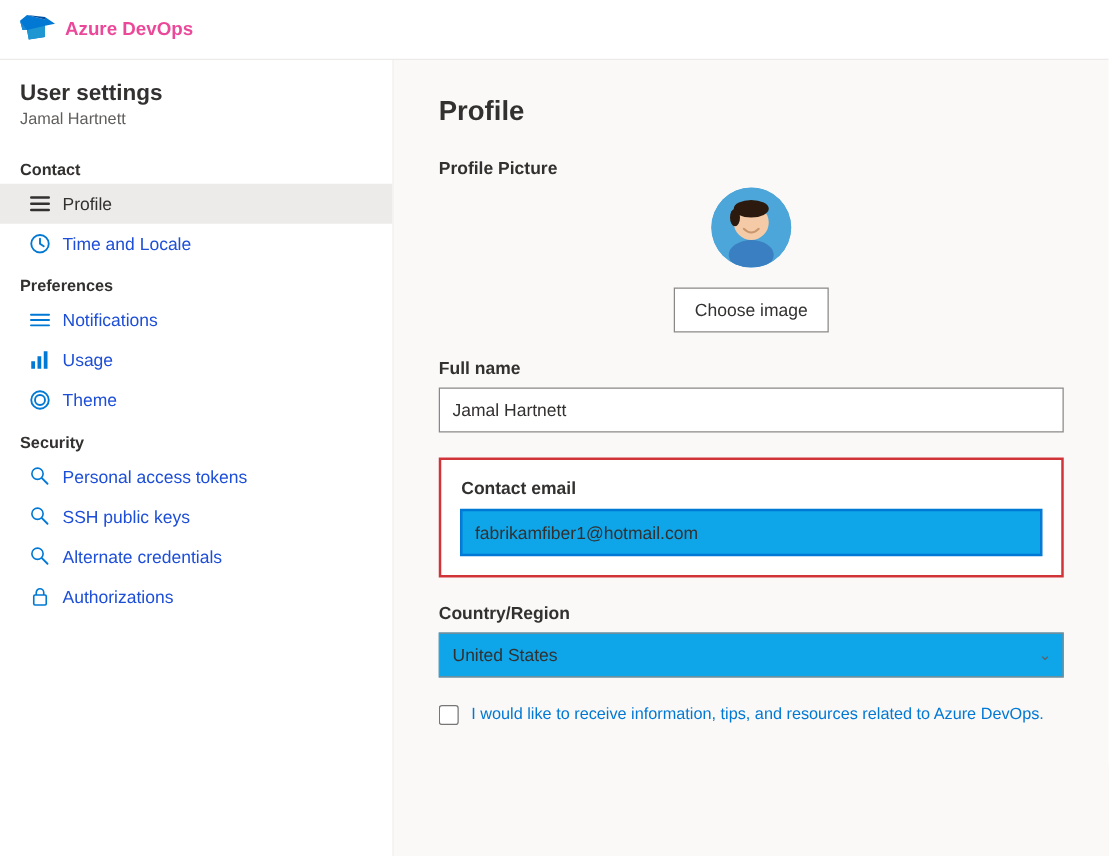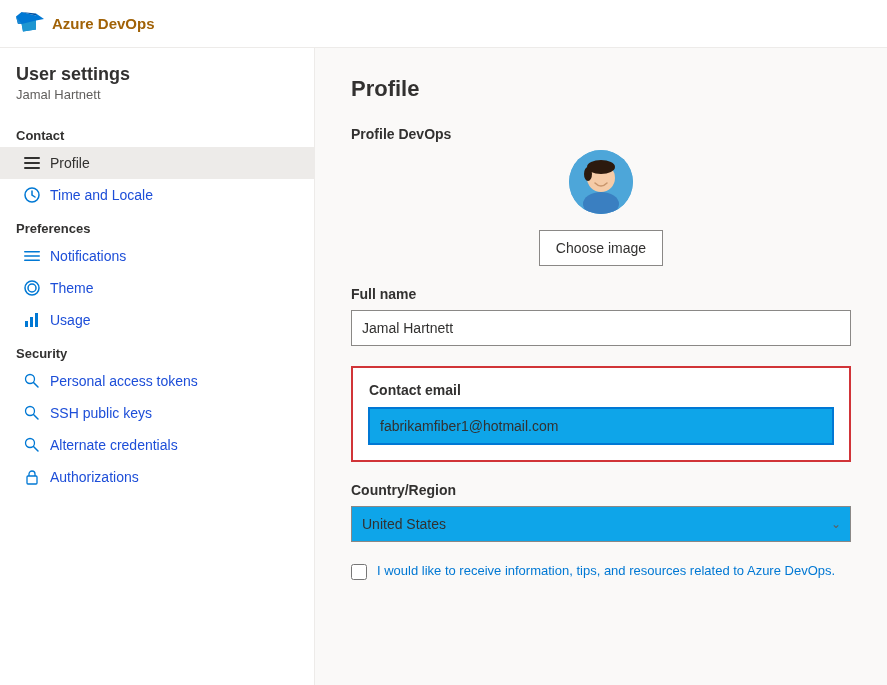--- a/index.html
+++ b/index.html
@@ -27,21 +27,21 @@
       align-items: center;
       gap: 8px;
     }
     .topbar-logo-icon {
       width: 28px;
       height: 28px;
     }
     .topbar-title {
       font-size: 15px;
       font-weight: 600;
-      color: #a16207;
+      color: #ec4899;
     }
 
     
     .layout {
       display: flex;
       height: calc(685px - 48px);
     }
 
     
     .sidebar {
@@ -317,36 +317,36 @@
             <rect y="3" width="16" height="1.5" rx=".75" fill="#0078d4"></rect>
             <rect y="7.25" width="16" height="1.5" rx=".75" fill="#0078d4"></rect>
             <rect y="11.5" width="16" height="1.5" rx=".75" fill="#0078d4"></rect>
           </svg>
       </span>
       <span class="item-text">Notifications</span>
     </div>
     <div class="sidebar-item">
       <span class="sidebar-icon">
         <svg width="16" height="16" viewBox="0 0 16 16" fill="none">
-            <circle cx="8" cy="8" r="4" stroke="#0078d4" stroke-width="1.5"></circle>
-            <circle cx="8" cy="8" r="7" stroke="#0078d4" stroke-width="1.5"></circle>
-          </svg>
-      </span>
-      <span class="item-text">Theme</span>
-    </div>
-    <div class="sidebar-item">
-      <span class="sidebar-icon">
-        <svg width="16" height="16" viewBox="0 0 16 16" fill="none">
             <rect x="1" y="9" width="3" height="6" fill="#0078d4"></rect>
             <rect x="6" y="5" width="3" height="10" fill="#0078d4"></rect>
             <rect x="11" y="1" width="3" height="14" fill="#0078d4"></rect>
           </svg>
       </span>
       <span class="item-text">Usage</span>
     </div>
+    <div class="sidebar-item">
+      <span class="sidebar-icon">
+        <svg width="16" height="16" viewBox="0 0 16 16" fill="none">
+            <circle cx="8" cy="8" r="4" stroke="#0078d4" stroke-width="1.5"></circle>
+            <circle cx="8" cy="8" r="7" stroke="#0078d4" stroke-width="1.5"></circle>
+          </svg>
+      </span>
+      <span class="item-text">Theme</span>
+    </div>
 
     <div class="sidebar-section-label">Security</div>
     <div class="sidebar-item">
       <span class="sidebar-icon">
         <svg width="16" height="16" viewBox="0 0 16 16" fill="none">
             <circle cx="6" cy="6" r="4.5" stroke="#0078d4" stroke-width="1.3"></circle>
             <path d="M9.5 9.5L14 14" stroke="#0078d4" stroke-width="1.5" stroke-linecap="round"></path>
           </svg>
       </span>
       <span class="item-text">Personal access tokens</span>
@@ -378,21 +378,21 @@
       </span>
       <span class="item-text">Authorizations</span>
     </div>
   </nav>
 
   <main class="main">
     <h1 class="page-title">Profile</h1>
 
     
     <div class="form-section">
-      <div class="form-label">Profile DevOps</div>
+      <div class="form-label">Profile Picture</div>
       <div class="profile-picture-row">
         <div class="avatar-circle">
 
           <svg width="64" height="64" viewBox="0 0 64 64" xmlns="http://www.w3.org/2000/svg">
             <circle cx="32" cy="32" r="32" fill="#4da6d9"></circle>
 
             <ellipse cx="32" cy="54" rx="18" ry="12" fill="#3a7fc1"></ellipse>
 
             <circle cx="32" cy="28" r="14" fill="#f5cba7"></circle>
 

